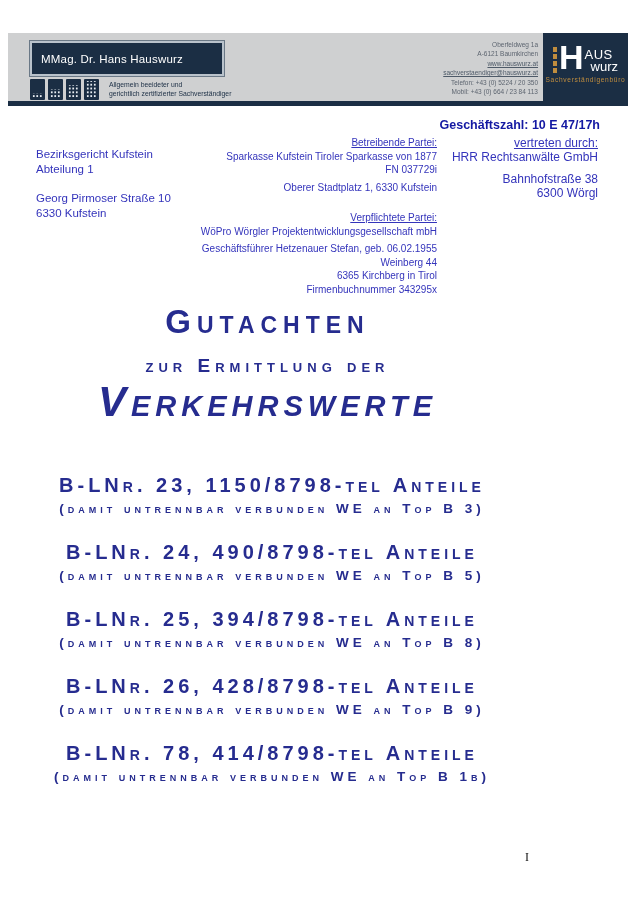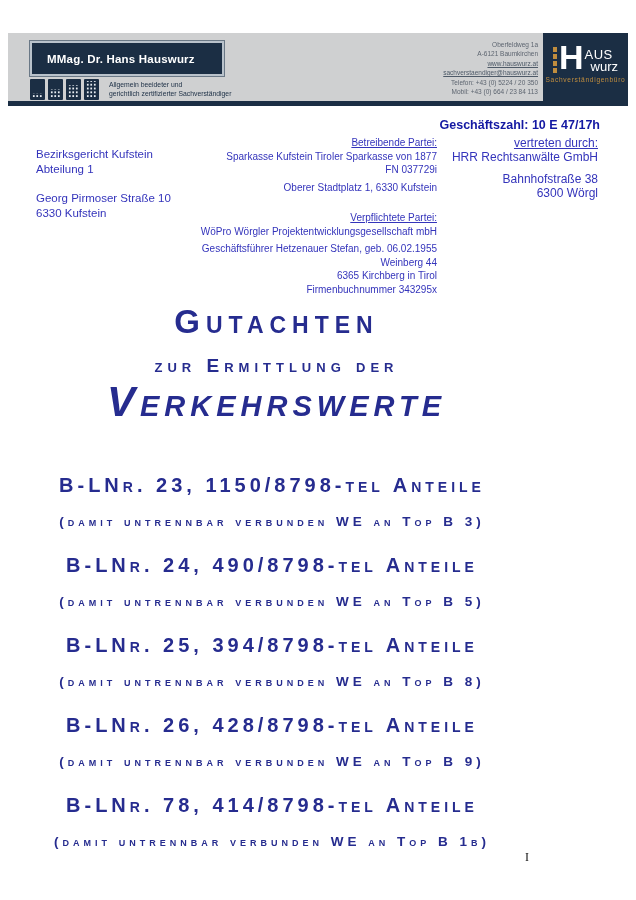--- a/index.html
+++ b/index.html
@@ -5,21 +5,21 @@
   html,body{margin:0;padding:0;background:#ffffff;}
   .page{position:relative;width:636px;height:900px;background:#ffffff;overflow:hidden;
         font-family:"Liberation Sans",sans-serif;color:#000;}
 
   
   .band{position:absolute;left:8px;top:33px;width:620px;height:68px;background:#cfd0d1;}
   .navy-rule{position:absolute;left:8px;top:101px;width:620px;height:5px;background:#1b2e44;}
 
   .name-box{position:absolute;left:30px;top:41px;width:190px;height:31px;background:#1b2e44;
             border:2px solid #b9c2cb;outline:1px solid #6a7886;display:flex;align-items:center;}
-  .name-box span{color:#ffffff;font-weight:bold;font-size:11.5px;padding-left:15px;letter-spacing:0.2px;}
+  .name-box span{color:#ffffff;font-weight:normal;font-size:11.5px;padding-left:9px;letter-spacing:0.2px;}
 
   .credentials{position:absolute;left:30px;top:79px;display:flex;align-items:center;}
   .bld-row{display:flex;align-items:flex-end;}
   .bld{position:relative;width:15px;height:21px;background:#1b2e44;margin-right:3px;border-radius:1px;}
   .bld .win{position:absolute;left:2px;right:2px;bottom:2px;
             background-image:radial-gradient(#e8edf2 0.9px,rgba(0,0,0,0) 1.1px);
             background-size:3.5px 3.8px;background-position:0 100%;}
   .w1{height:5px;} .w2{height:9px;} .w3{height:13px;} .w4{height:17px;}
   .cred-text{margin-left:7px;color:#1b2e44;font-size:6.8px;line-height:8.5px;}
 
@@ -41,30 +41,30 @@
   .case-number{position:absolute;right:36px;top:118px;font-size:12.5px;font-weight:bold;color:#1318a2;}
   .blue{color:#3434bb;}
   .court{position:absolute;left:36px;top:147px;font-size:11.5px;line-height:15px;}
   .mid-col{position:absolute;right:199px;top:136px;text-align:right;font-size:10px;line-height:13.5px;}
   .rep-col{position:absolute;right:38px;top:136px;text-align:right;font-size:12px;line-height:14px;}
   .uline{text-decoration:underline;}
   .mt4{margin-top:4px;} .mt8{margin-top:8px;} .mt14{margin-top:14px;} .mt17{margin-top:17px;}
 
   
   .navy-text{color:#262c8f;font-weight:bold;font-variant:small-caps;}
-  .t-line{position:absolute;left:0;width:535px;text-align:center;margin-left:9px;}
+  .t-line{position:absolute;left:0;width:535px;text-align:center;}
   .t1{top:303px;font-size:33px;letter-spacing:6px;}
   .t2{top:355px;font-size:19px;letter-spacing:5px;}
   .t3{top:378px;font-size:42px;letter-spacing:5px;font-style:italic;}
 
   
   .entries{position:absolute;left:0;top:472px;width:544px;text-align:center;}
   .entry{margin-bottom:22px;}
   .entry-main{font-size:20px;line-height:26px;letter-spacing:4px;}
-  .entry-sub{font-size:13.5px;line-height:16px;letter-spacing:4px;margin-top:16px;}
+  .entry-sub{font-size:13.5px;line-height:16px;letter-spacing:4px;margin-top:3px;}
 
   .page-number{position:absolute;left:507px;top:850px;width:40px;text-align:center;
                font-family:"Liberation Serif",serif;font-size:12px;color:#111;}
 </style>
 </head>
 <body>
 
 <div class="page">
 
   <div class="band"></div>

